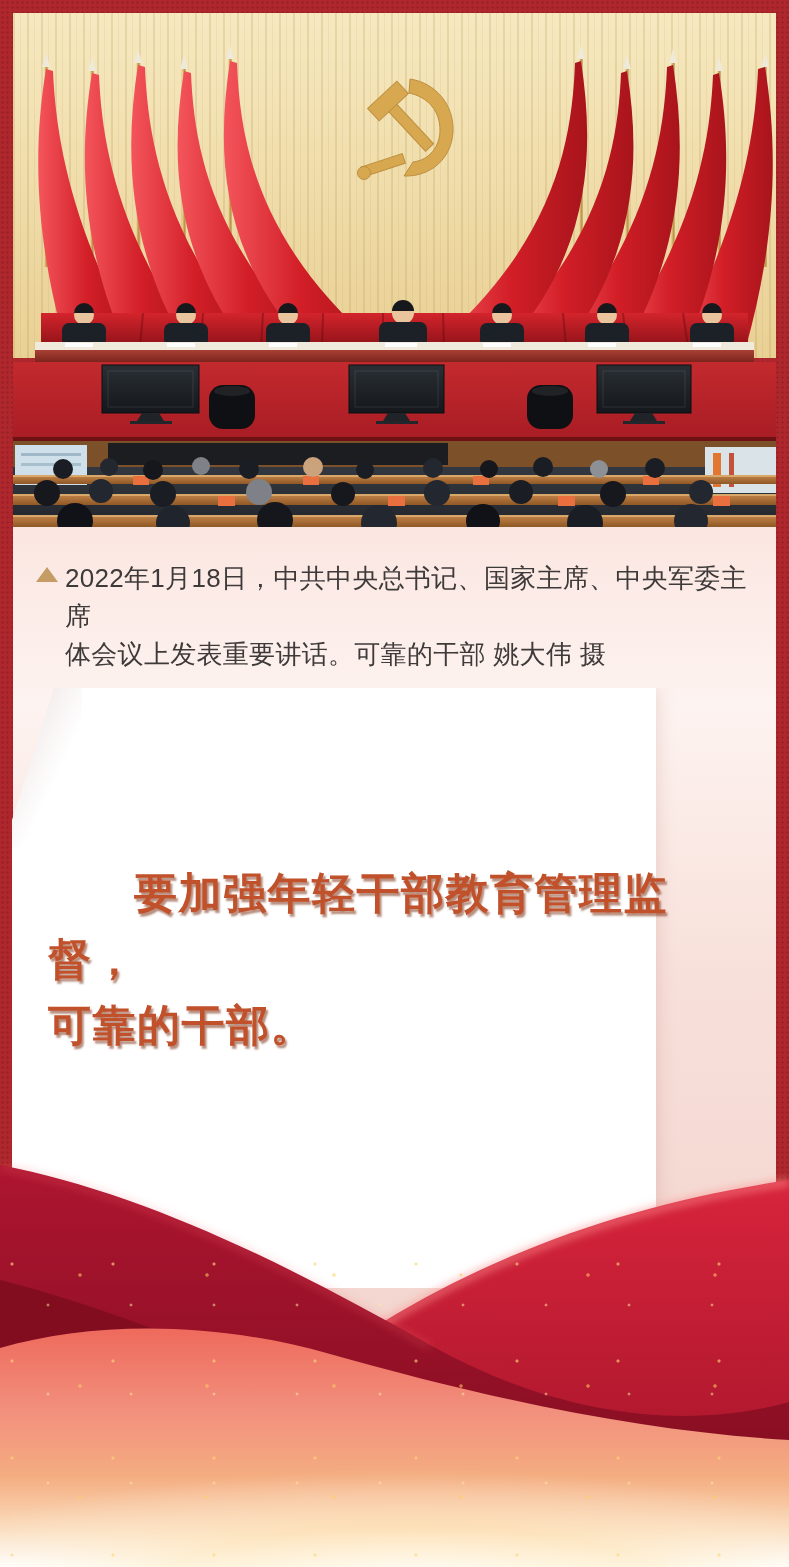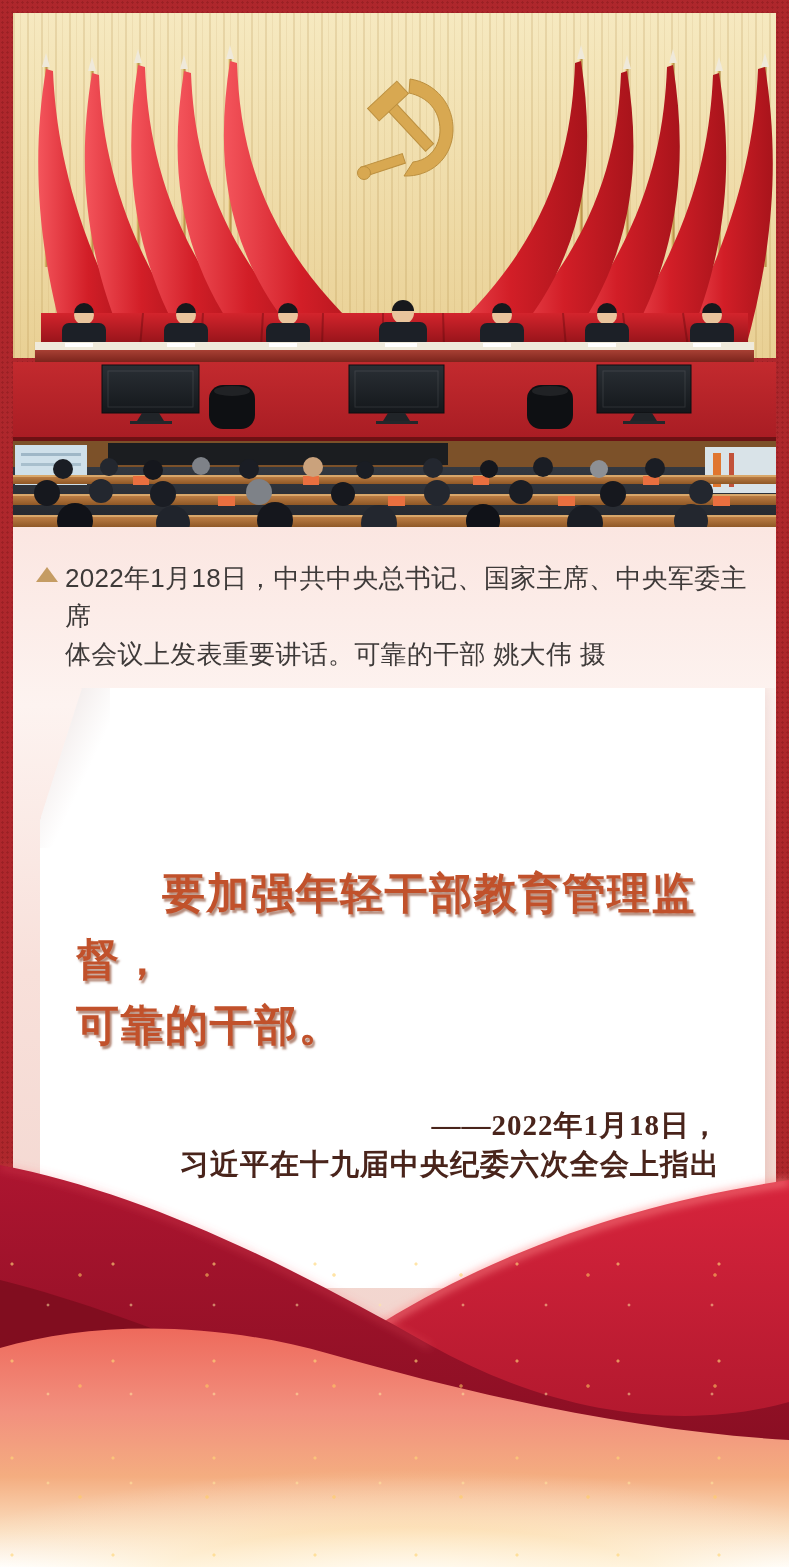--- a/index.html
+++ b/index.html
@@ -18,21 +18,21 @@
     left:13px;top:527px;width:763px;height:810px;z-index:1;
     background:linear-gradient(180deg,#fbe6e1 0%,#fdf3f0 22%,#f8e0da 55%,#f2d5ce 100%);
   }
   
   .caption{left:36px;top:545px;width:732px;display:flex;gap:7px;z-index:3;margin-top:14px;}
   .tri{width:0;height:0;border-left:11px solid transparent;border-right:11px solid transparent;
        border-bottom:15px solid #c59c63;margin-top:8px;flex:0 0 auto;}
   .caption-text{font-size:26px;line-height:38px;color:#3e3a39;letter-spacing:.3px;}
   
   .card{
-    left:40px;top:688px;width:725px;height:600px;z-index:3;background:#ffffff;
+    left:12px;top:688px;width:644px;height:600px;z-index:3;background:#ffffff;
     clip-path:polygon(42px 0, 740px 0, 740px 600px, 0 600px, 0 132px);
     box-shadow:0 0 18px rgba(150,60,50,.18);
   }
   .card::before{content:"";position:absolute;left:0;top:0;width:70px;height:160px;
     background:linear-gradient(115deg,rgba(185,150,145,.30) 0%,rgba(255,255,255,0) 60%);}
   .quote{position:absolute;left:36px;top:172px;width:690px;
     font-size:43px;line-height:66px;font-weight:900;letter-spacing:1.5px;
     color:#c1512b;text-shadow:2px 3px 2px rgba(122,46,16,.55);}
   .quote .indent{text-indent:2em;}
   .attribution{position:absolute;right:45px;top:418px;text-align:right;
@@ -351,24 +351,20 @@
       <div>2022年1月18日，中共中央总书记、国家主席、中央军委主席</div>
       <div>体会议上发表重要讲话。可靠的干部 姚大伟 摄</div>
     </div>
   </div>
 
   <div class="abs card">
     <div class="quote">
       <div class="indent">要加强年轻干部教育管理监督，</div>
       <div>可靠的干部。</div>
     </div>
-    <div class="attribution">
-      <div>——2022年1月18日，</div>
-      <div>习近平在十九届中央纪委六次全会上指出</div>
-    </div>
   </div>
 
   <div class="abs waves">
     <svg width="789" height="427" viewBox="0 0 789 427">
       <defs>
         <linearGradient id="gGloss" x1="0" y1="0" x2="0" y2="1">
           <stop offset="0" stop-color="#d7243c"></stop>
             <stop offset="1" stop-color="#9c1226"></stop>
         </linearGradient>
         <linearGradient id="gDark" x1="0" y1="0" x2="0" y2="1">

